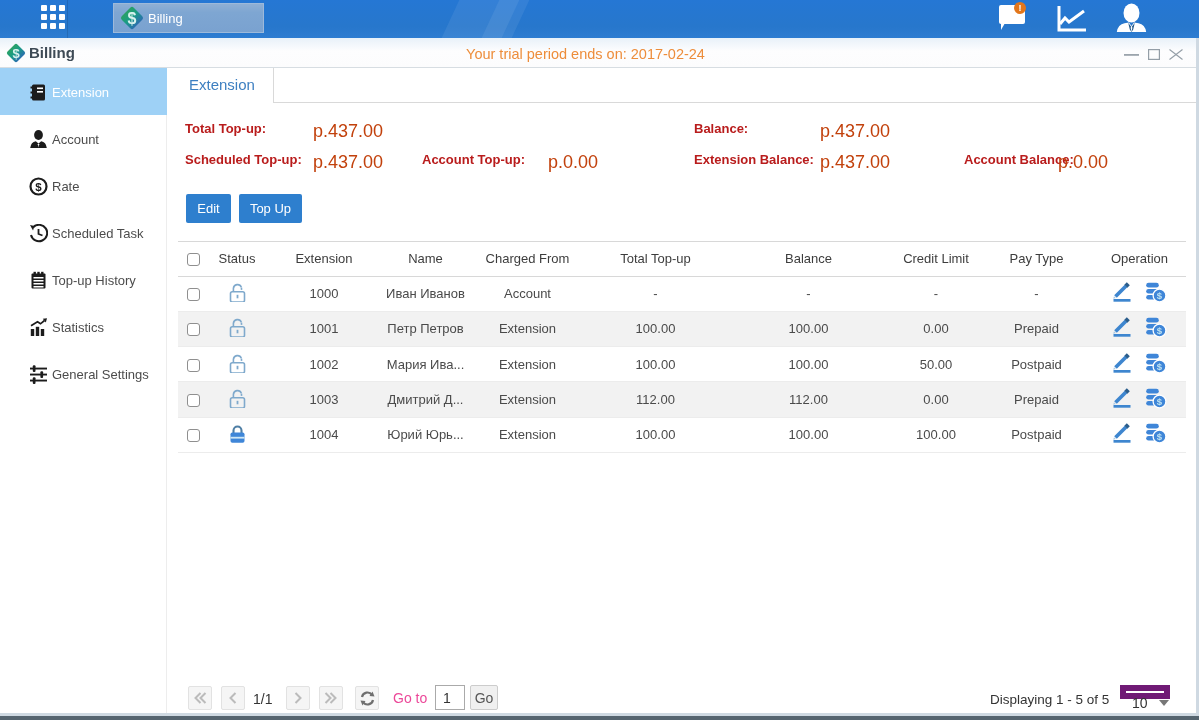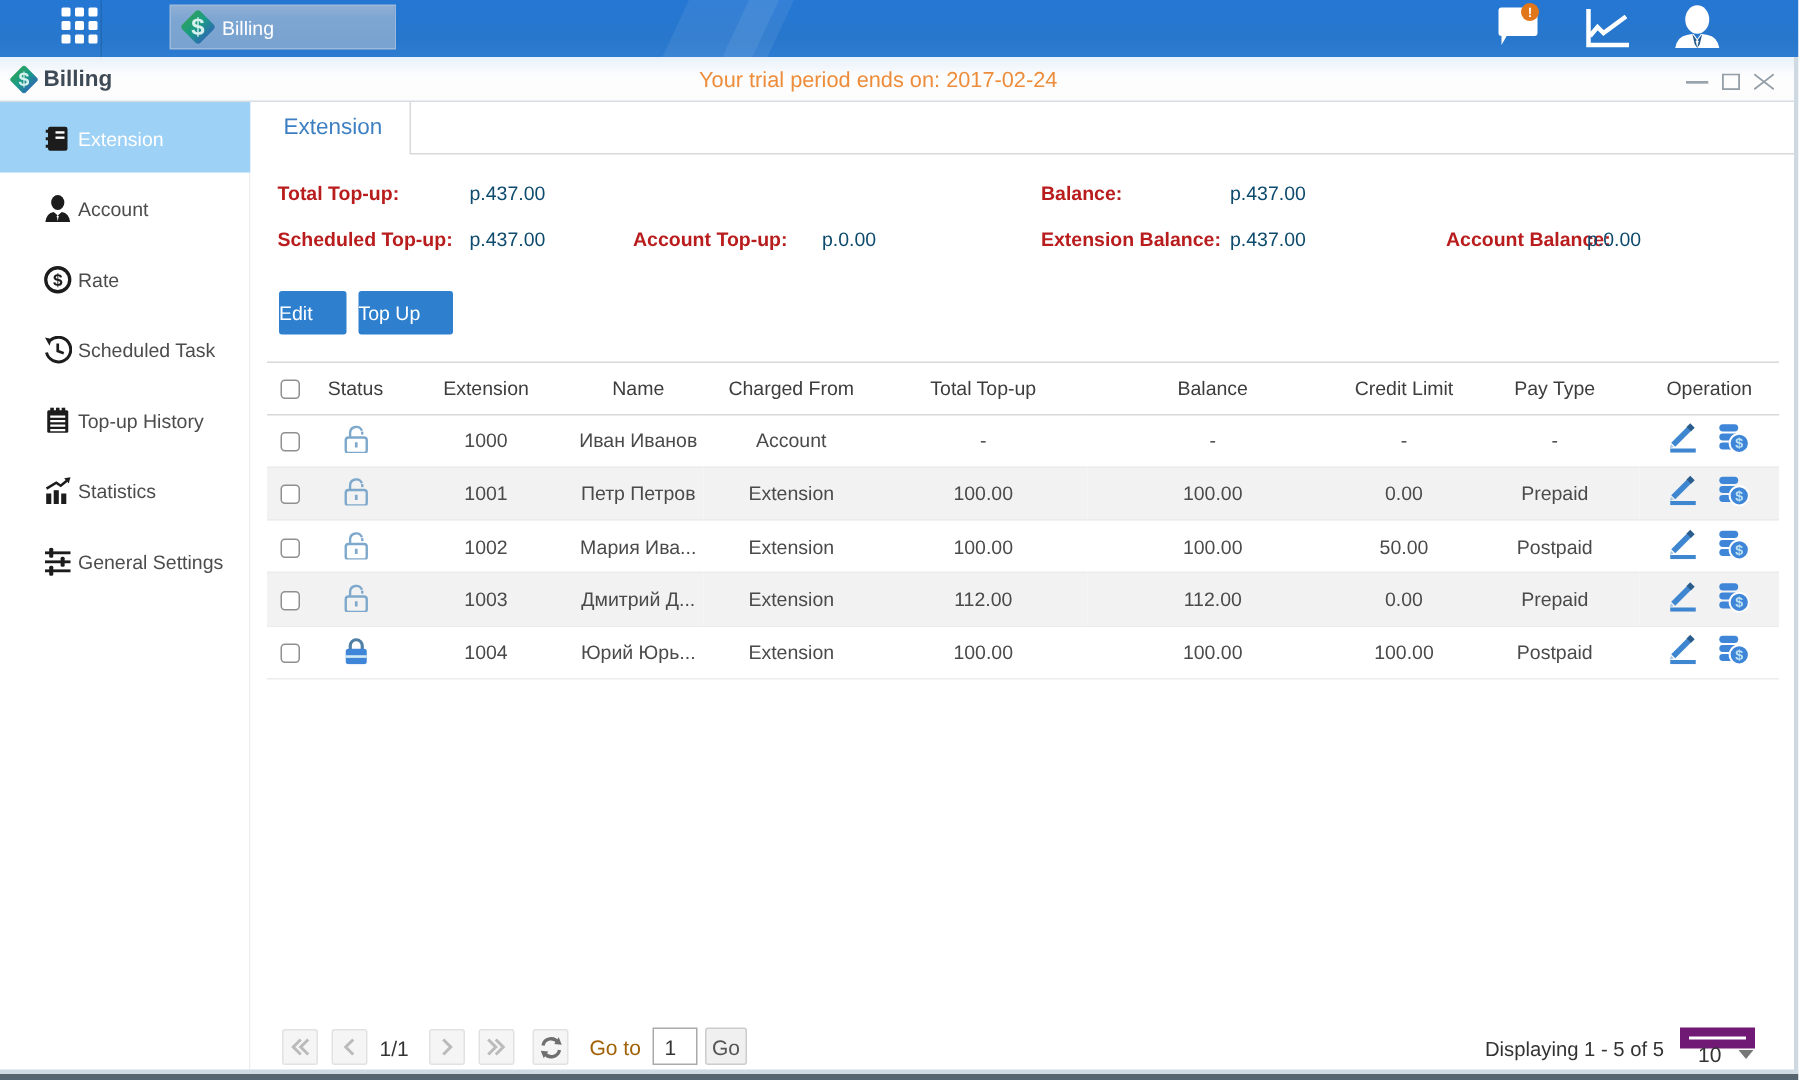--- a/index.html
+++ b/index.html
@@ -47,24 +47,24 @@
 
 
 #content { position:absolute; left:167px; top:68px; width:1030px; height:645px; background:#fff; }
 #tabstrip { position:absolute; left:0; top:0; width:1030px; height:35px; }
 #tabline { position:absolute; left:107px; top:34px; width:923px; height:1px; background:#d9d9d9; }
 #activetab { position:absolute; left:2px; top:0; width:105px; height:35px; background:#fff;
   border-right:1px solid #d9d9d9; }
 #activetab span { position:absolute; left:20px; top:8px; font-size:15px; color:#3d7fc1; }
 
 .slabel { position:absolute; font-size:13px; font-weight:bold; color:#b91c1c; }
-.svalue { position:absolute; font-size:13px; color:#0c4a6e; }
+.svalue { position:absolute; font-size:18px; color:#c2410c; }
 
 .btn { position:absolute; top:126px; height:29px; background:#2e7fce; color:#fff; font-size:13px;
-  line-height:29px; border-radius:2px; }
+  text-align:center; line-height:29px; border-radius:2px; }
 
 
 #tbl { position:absolute; left:11px; top:173px; width:1008px; }
 #tbl table { border-collapse:collapse; table-layout:fixed; width:1008px; }
 #tbl th { font-size:13px; font-weight:normal; color:#3d3d3d; height:34.5px;
   border-top:1px solid #d8d8d8; border-bottom:1px solid #d8d8d8; text-align:center; }
 #tbl td { font-size:13px; color:#4a4a4a; height:35.3px; text-align:center; border-bottom:1px solid #ececec; }
 #tbl tr.stripe td { background:#f2f2f2; }
 .cb { display:inline-block; width:13px; height:13px; border:1px solid #8f8f8f; border-radius:3px; background:#fff; vertical-align:middle; }
 
@@ -439,21 +439,21 @@
           <path d="M1.5 1 L6.5 6 L1.5 11 M6.5 1 L11.5 6 L6.5 11" fill="none" stroke="#bbbbbb" stroke-width="2"></path>
         </svg></div>
     <div class="pbtn" style="left:188px;">
       <svg width="15" height="15" viewBox="0 0 15 15" style="margin-top:4px;">
         <path d="M2 6 A5.5 5.5 0 0 1 12 4" fill="none" stroke="#6f6f6f" stroke-width="2.2"></path>
         <path d="M13 9 A5.5 5.5 0 0 1 3 11" fill="none" stroke="#6f6f6f" stroke-width="2.2"></path>
         <path d="M12.5 0.5 L14.5 5.5 L9.5 5 Z" fill="#6f6f6f"></path>
         <path d="M2.5 14.5 L0.5 9.5 L5.5 10 Z" fill="#6f6f6f"></path>
       </svg>
     </div>
-    <div class="abs" style="left:226px; top:9px; font-size:14px; color:#a16207;">Go to</div>
+    <div class="abs" style="left:226px; top:9px; font-size:14px; color:#ec4899;">Go to</div>
     <div class="abs" style="left:268px; top:4px; width:30px; height:25px; border:1px solid #aaa; background:#fff; font-size:14px; color:#333; padding:4px 0 0 7px;">1</div>
     <div class="abs" style="left:303px; top:4px; width:28px; height:25px; background:#f0f0f0; border:1px solid #ccc; border-radius:2px; font-size:14px; color:#555; text-align:center; line-height:24px;">Go</div>
     <div class="abs" style="left:823px; top:11px; font-size:13.5px; color:#333;">Displaying 1 - 5 of 5</div>
     <div class="abs" style="left:953px; top:4px; width:50px; height:14px; border:6px solid #701a75; background:#fff;">
       <span style="position:absolute; left:6px; top:4px; font-size:14px; color:#333;">10</span>
       <span style="position:absolute; left:33px; top:9px; width:0; height:0; border-left:5.5px solid transparent; border-right:5.5px solid transparent; border-top:6px solid #777;"></span>
     </div>
   </div>
 </div>
 

